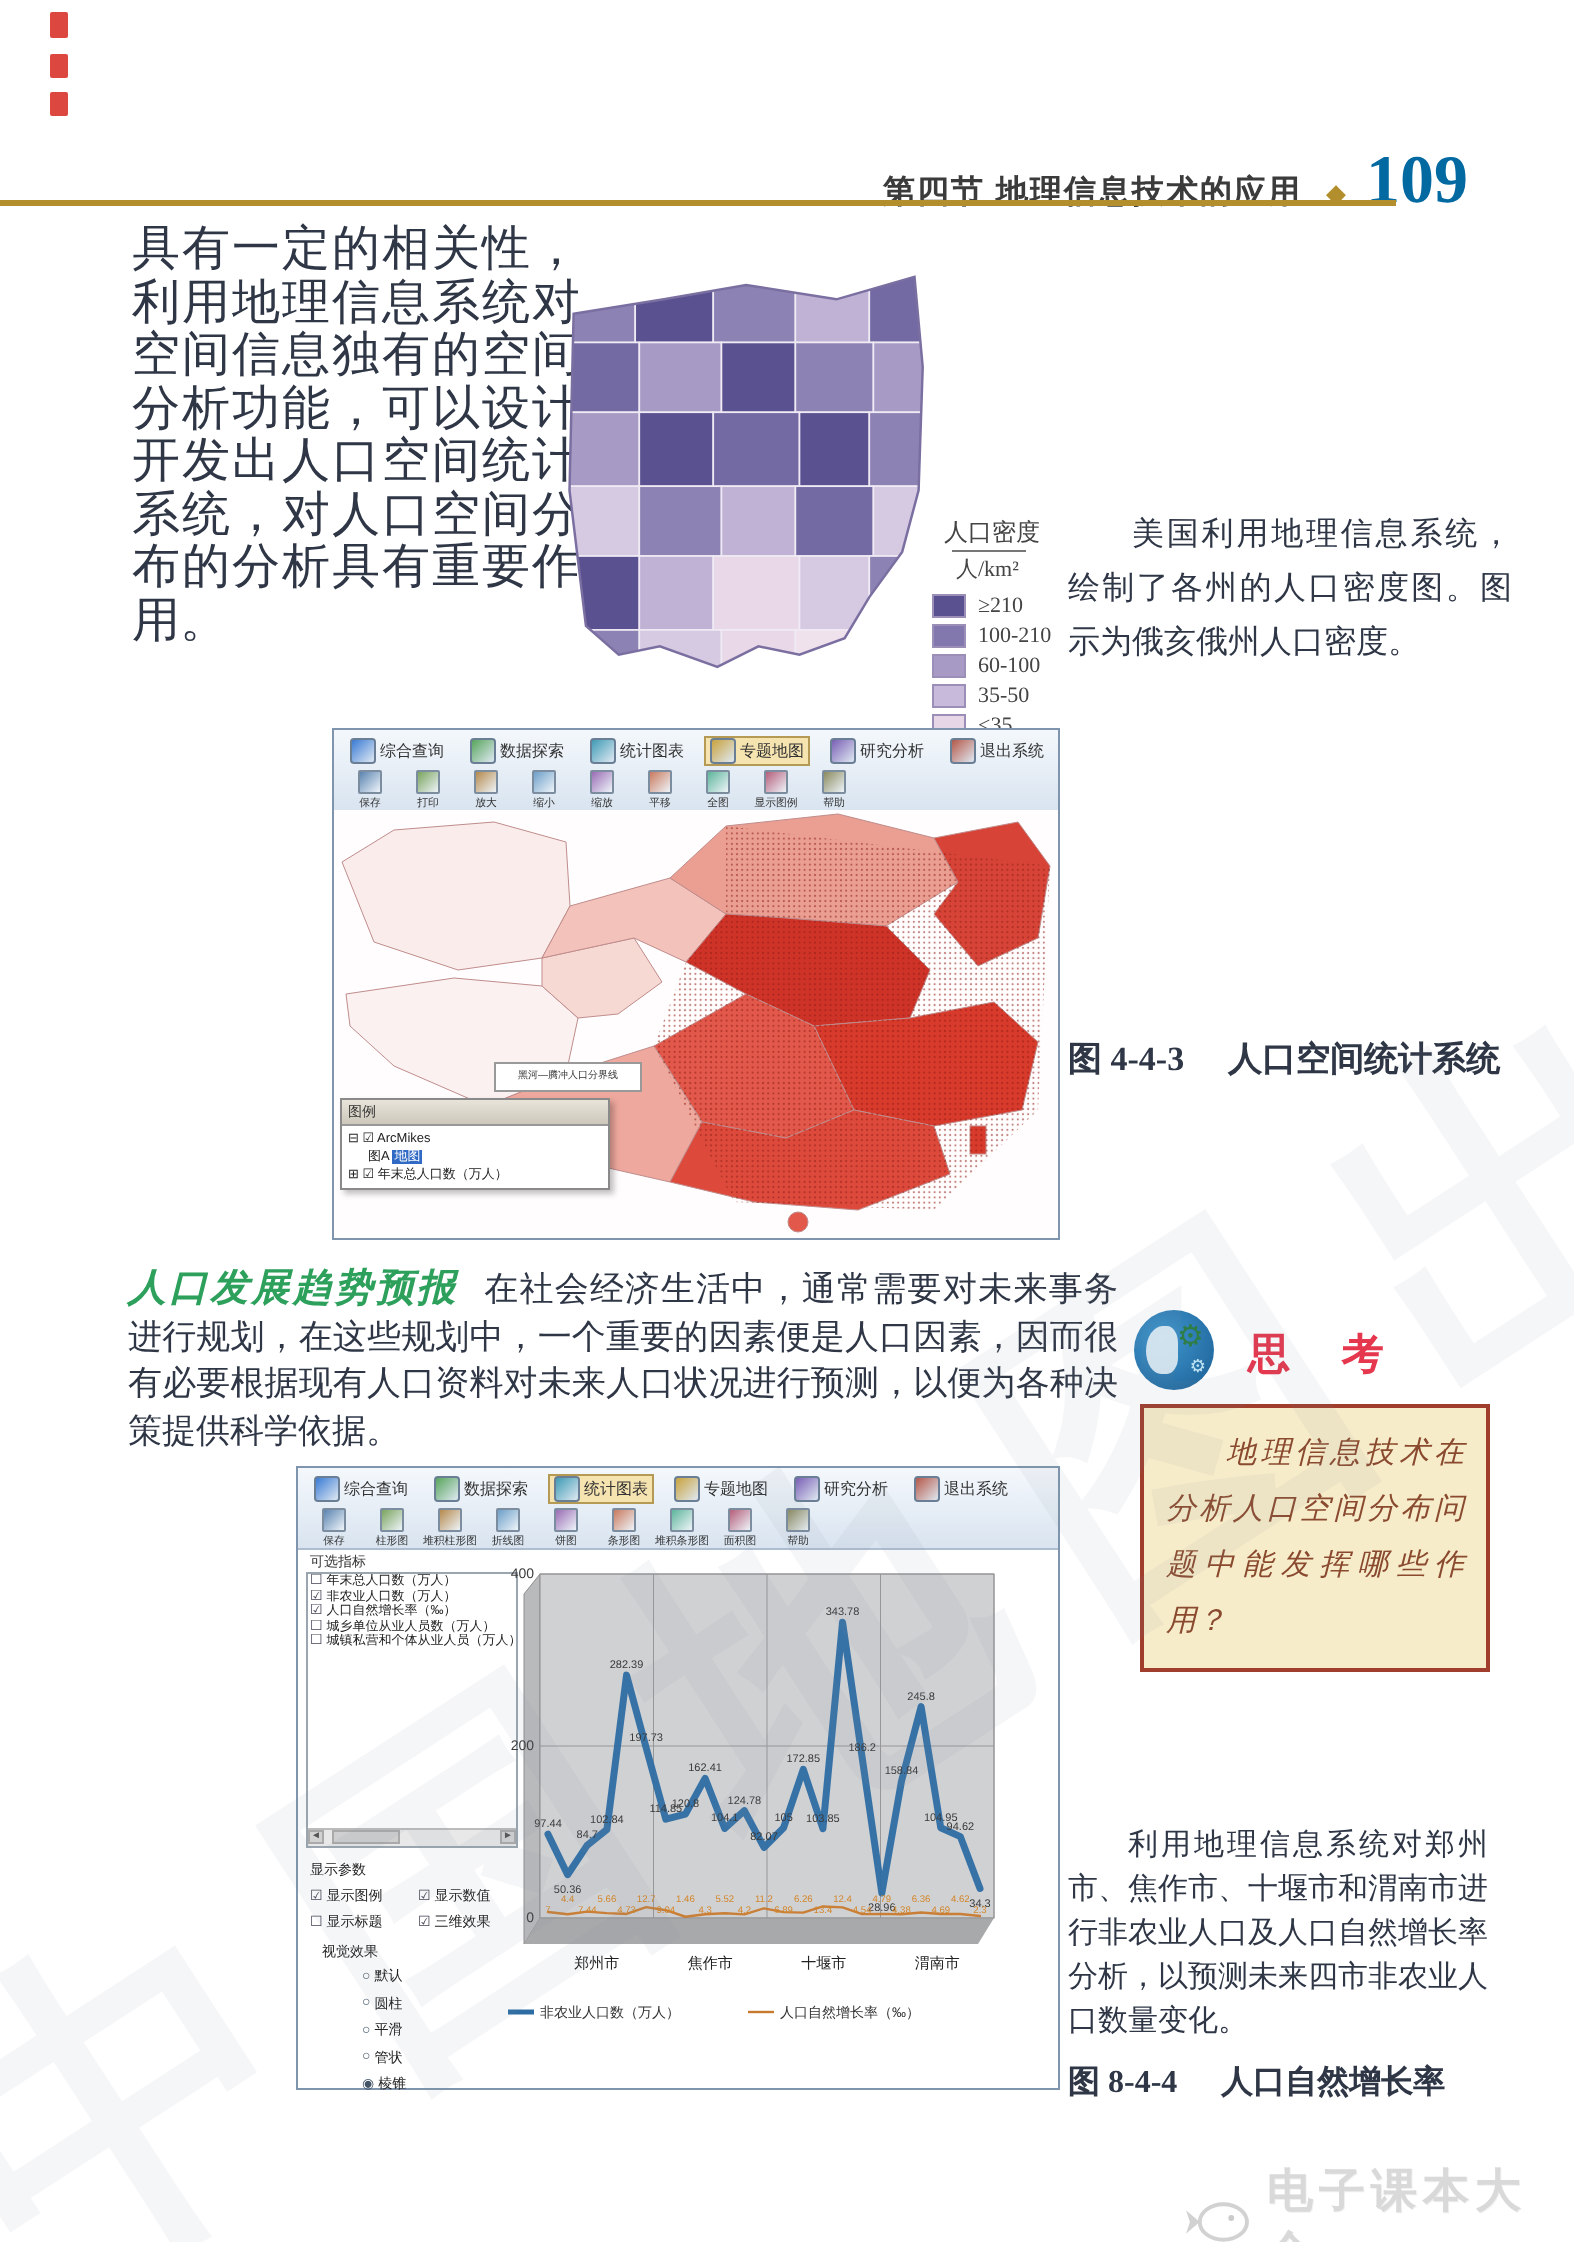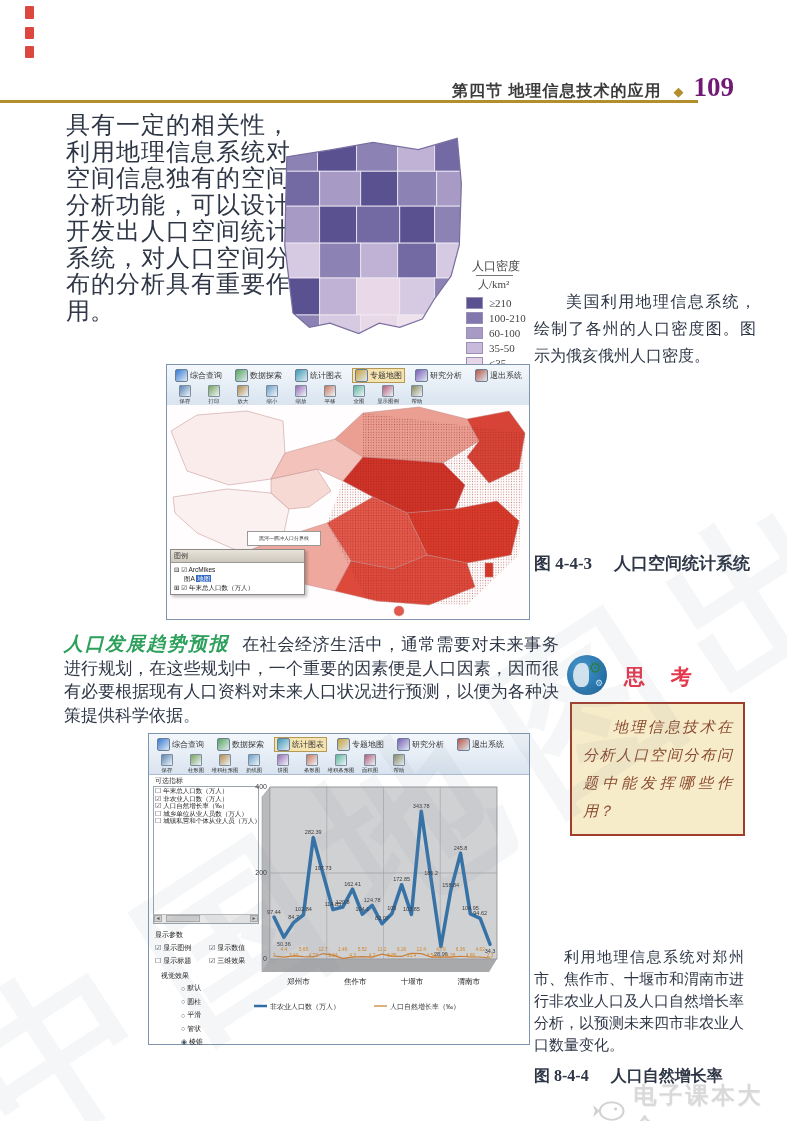--- a/index.html
+++ b/index.html
@@ -2,35 +2,35 @@
 <html><head>
 <meta charset="utf-8">
 <style>
   html,body{margin:0;padding:0;}
   body{width:787px;height:1121px;position:relative;background:#fff;overflow:hidden;
        font-family:"Liberation Serif","DejaVu Serif",serif;color:#2f3747;}
   
   .header-row{position:absolute;left:0;top:72px;width:734px;display:flex;justify-content:flex-end;align-items:baseline;}
   .sec-title{font-family:"Liberation Sans","DejaVu Sans",sans-serif;font-weight:bold;font-size:16px;color:#3b3b3b;letter-spacing:1px;}
   .diamond{color:#b28f2c;font-size:13px;margin:0 10px 0 12px;}
-  .pagenum{font-size:27px;font-weight:bold;color:#701a75;}
+  .pagenum{font-size:34px;font-weight:bold;color:#0369a1;}
   .gold-line{position:absolute;left:0;top:100px;width:698px;height:3px;background:#b28f2c;}
   
   .stamp{position:absolute;width:9px;background:#d6281e;opacity:.85;border-radius:1px;}
   
   .intro{position:absolute;left:66px;top:112px;width:224px;font-size:24px;line-height:26.5px;text-align:justify;margin:0;}
   
   .ohio-svg{position:absolute;left:268px;top:124px;}
   .ohio-legend{position:absolute;left:466px;top:258px;width:110px;font-size:11px;color:#444;}
   .ohio-legend .lt{font-size:12px;margin-left:6px;}
   .ohio-legend .lu{font-size:11px;margin-left:10px;border-top:1px solid #777;display:inline-block;padding:1px 4px 0 2px;}
   .lrow{display:flex;align-items:center;height:15px;}
   .lsw{width:15px;height:10px;margin-right:6px;border:0.5px solid #9b8fb8;}
   
-  .cap{position:absolute;width:222px;margin-top:34px;}
+  .cap{position:absolute;width:222px;}
   .cap p{margin:0;font-size:16px;line-height:27px;text-align:justify;text-indent:2em;}
   .figline{margin-top:7px;font-weight:bold;font-size:17px;line-height:25px;}
   .figgap{display:inline-block;width:22px;}
   .scale{font-weight:normal;font-size:15px;margin-left:26px;letter-spacing:1px;}
   .cap444 p{font-size:15px;line-height:22px;}
   .cap444 .figline{font-size:16px;}
   
   .forecast{position:absolute;left:64px;top:633px;width:495px;font-size:17px;line-height:23.2px;text-align:justify;margin:0;}
   .green-head{color:#2da05c;font-weight:bold;font-style:italic;font-size:19px;margin-right:13px;letter-spacing:1px;font-family:Liberation Mono, monospace;}
   

